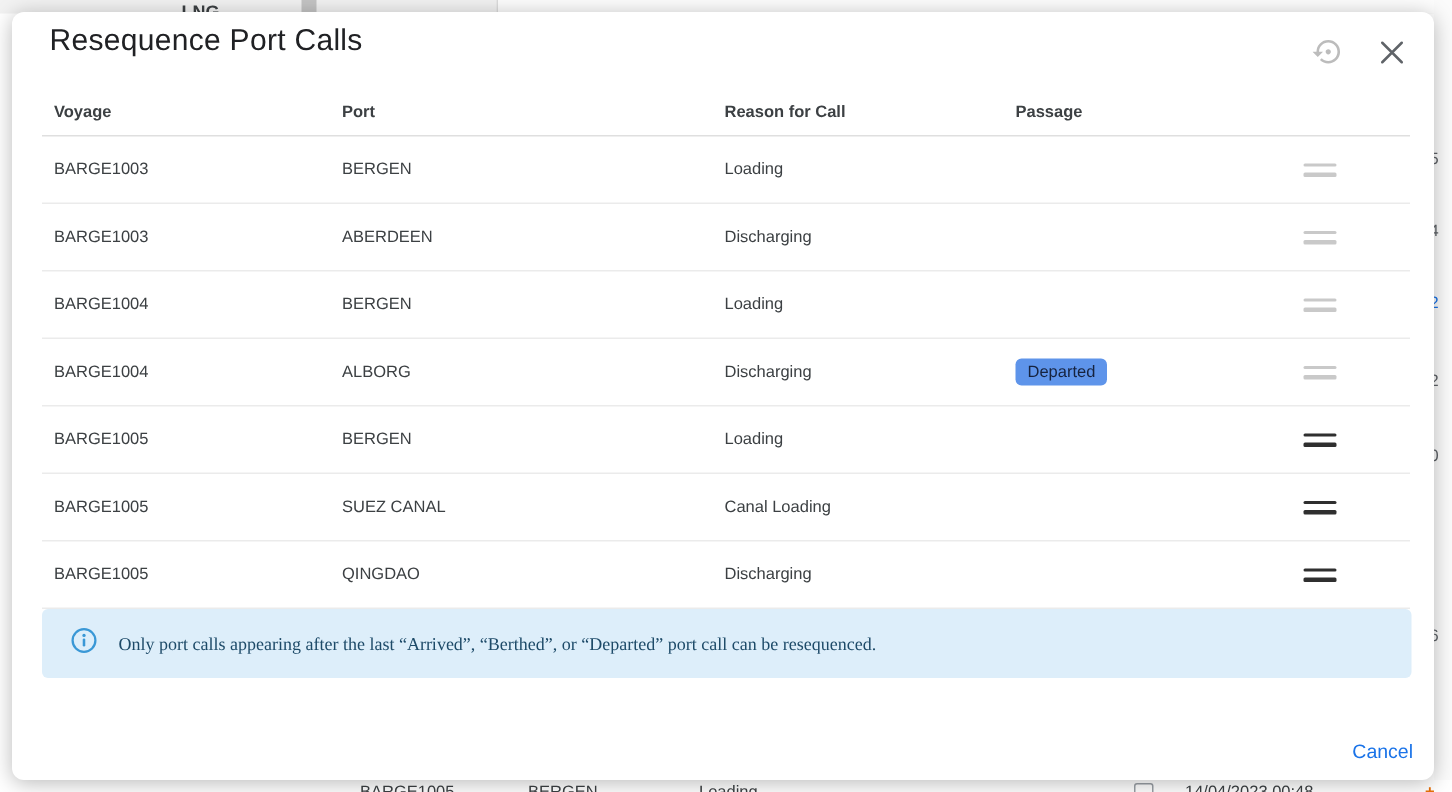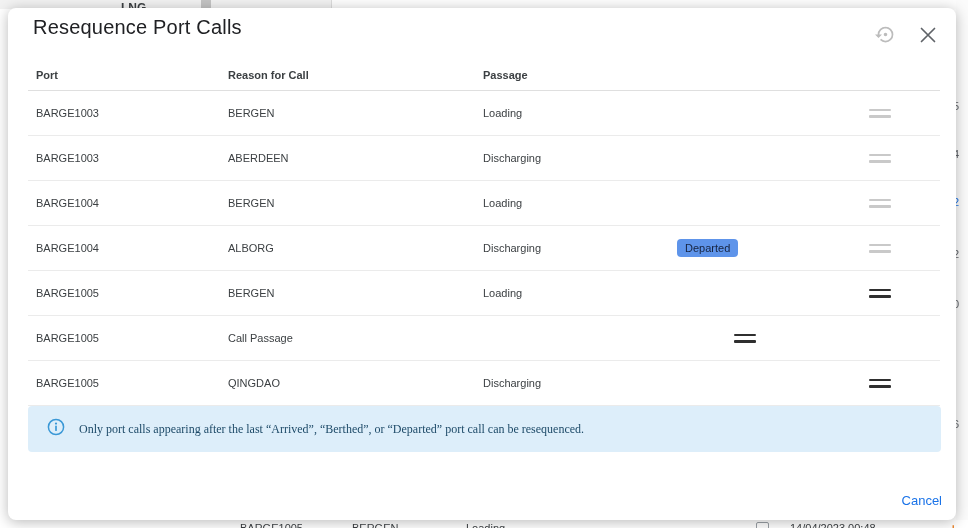--- a/index.html
+++ b/index.html
@@ -113,20 +113,21 @@
       <span>
         <svg width="16" height="16" viewBox="0 0 16 16">
           <path d="M1.5 1.5 L14.5 14.5 M14.5 1.5 L1.5 14.5" stroke="#5f6368" stroke-width="1.7" stroke-linecap="round"></path>
         </svg>
       </span>
     </button>
   </div>
 
   <div class="pc-table">
     <div class="pc-thead">
+      <div class="th">Voyage</div>
       <div class="th">Port</div>
       <div class="th">Reason for Call</div>
       <div class="th">Passage</div>
       <div class="th"></div>
     </div>
     <div>
         <div class="row">
       <div class="cell">BARGE1003</div>
       <div class="cell">BERGEN</div>
       <div class="cell">Loading</div>
@@ -181,21 +182,22 @@
       <div class="cell"></div>
       <div class="cell c-handle">
         <span class="handle">
               <i></i>
               <i></i>
             </span>
       </div>
     </div>
         <div class="row">
       <div class="cell">BARGE1005</div>
-      <div class="cell">Call Passage</div>
+      <div class="cell">SUEZ CANAL</div>
+      <div class="cell">Canal Loading</div>
       <div class="cell"></div>
       <div class="cell c-handle">
         <span class="handle">
               <i></i>
               <i></i>
             </span>
       </div>
     </div>
         <div class="row">
       <div class="cell">BARGE1005</div>

